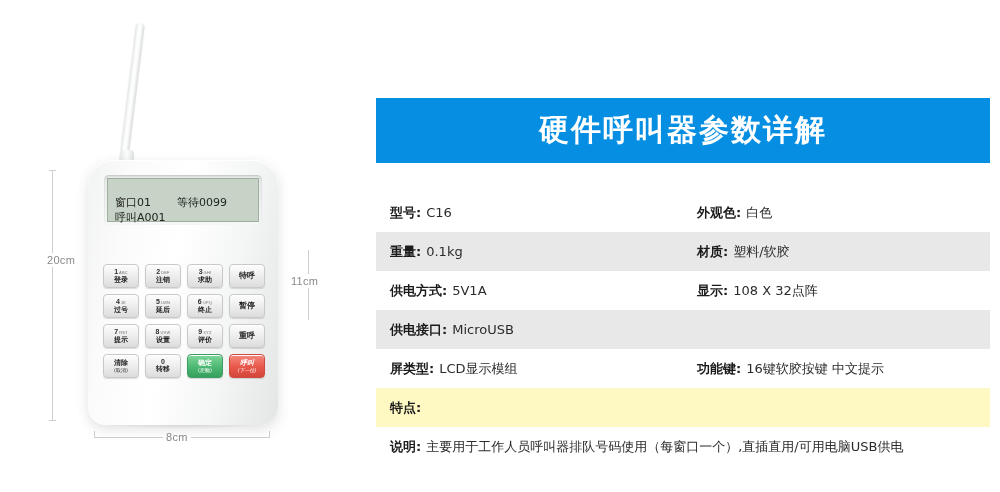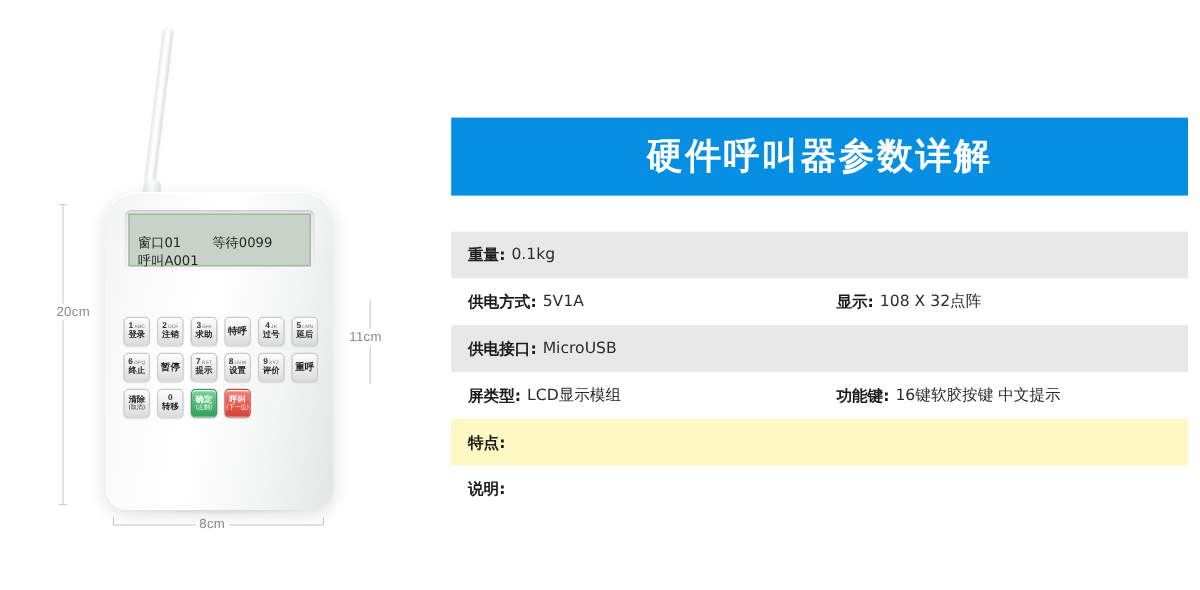--- a/index.html
+++ b/index.html
@@ -134,21 +134,21 @@
   .lcd-line-1 { display: flex; margin-top: 21px; }
   .lcd-seg-left { width: 62px; }
 
   
   #keypad {
     position: absolute;
     left: 103px;
     top: 264px;
     width: 162px;
     display: grid;
-    grid-template-columns: repeat(6, 1fr);
+    grid-template-columns: repeat(4, 1fr);
     grid-gap: 6px 6px;
   }
   .key {
     height: 24px;
     border-radius: 4px;
     background: linear-gradient(180deg,#fdfdfd 0%,#ececec 55%,#dcdcdc 100%);
     border: 1px solid #c9c9c9;
     box-shadow: 0 1px 1px rgba(0,0,0,.13), inset 0 1px 0 rgba(255,255,255,.95);
     display: flex;
     flex-direction: column;
@@ -186,20 +186,21 @@
   .key.tall .key-main { font-size: 8px; }
   .key.green {
     background: linear-gradient(180deg,#7fd79a 0%,#4cb873 55%,#35a05d 100%);
     border-color: #3f9c63;
   }
   .key.green .key-main, .key.green .key-sub { color: #ffffff; }
   .key.red {
     background: linear-gradient(180deg,#f4897e 0%,#e8584a 55%,#d8footer 100%);
     background: linear-gradient(180deg,#f4897e 0%,#e8584a 55%,#d4463a 100%);
     border-color: #cf4a3e;
+    font-style: italic;
   }
   .key.red .key-main, .key.red .key-sub { color: #ffffff; }
 
   
   #spec-panel {
     position: absolute;
     left: 376px;
     top: 0;
     width: 614px;
     height: 492px;
@@ -387,25 +388,39 @@
         <div class="key-sub">(下一位)</div>
       </div>
     </div>
 </div>
 
 <div id="spec-panel">
   <div id="spec-banner" style="background: rgb(6, 143, 226);">
     <div id="spec-banner-title">硬件呼叫器参数详解</div>
   </div>
   <div id="spec-table">
+      <div class="spec-row">
+        <div class="spec-cell left">
+          <span class="spec-key">型号:</span>
+          <span class="spec-val">C16</span>
+        </div>
+        <div class="spec-cell right">
+          <span class="spec-key">外观色:</span>
+          <span class="spec-val">白色</span>
+        </div>
+      </div>
       <div class="spec-row shaded" style="background: rgb(232, 232, 232);">
         <div class="spec-cell left">
           <span class="spec-key">重量:</span>
           <span class="spec-val">0.1kg</span>
         </div>
+        <div class="spec-cell right">
+          <span class="spec-key">材质:</span>
+          <span class="spec-val">塑料/软胶</span>
+        </div>
       </div>
       <div class="spec-row">
         <div class="spec-cell left">
           <span class="spec-key">供电方式:</span>
           <span class="spec-val">5V1A</span>
         </div>
         <div class="spec-cell right">
           <span class="spec-key">显示:</span>
           <span class="spec-val">108 X 32点阵</span>
         </div>
@@ -427,16 +442,17 @@
         </div>
       </div>
       <div class="spec-row shaded" style="background: #fef9c3;">
         <div class="spec-cell full">
           <span class="spec-key">特点:</span>
         </div>
       </div>
       <div class="spec-row">
         <div class="spec-cell full">
           <span class="spec-key">说明:</span>
+          <span class="spec-val">主要用于工作人员呼叫器排队号码使用（每窗口一个）,直插直用/可用电脑USB供电</span>
         </div>
       </div>
     </div>
 </div>
 
 </body></html>

